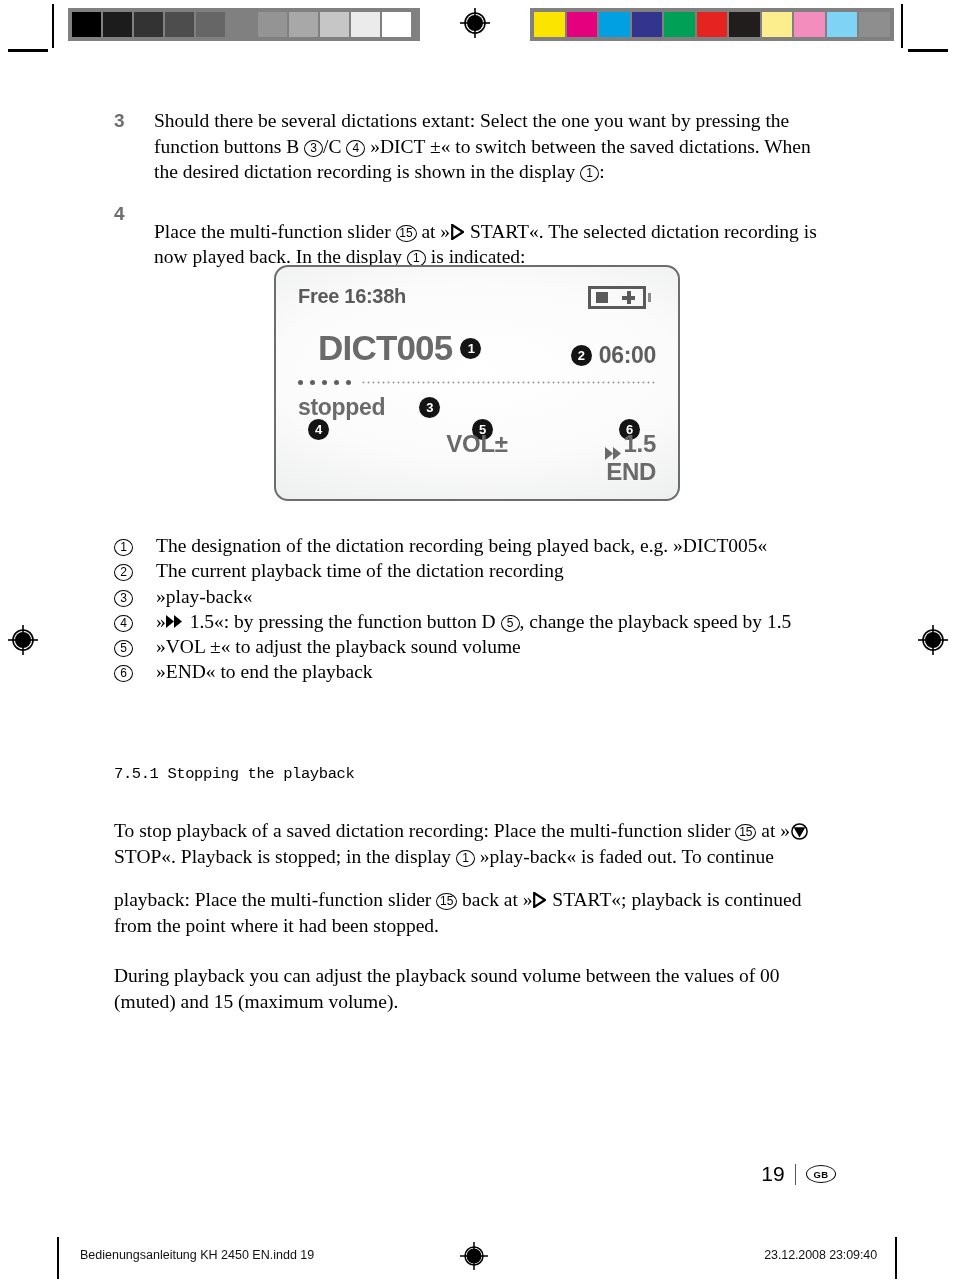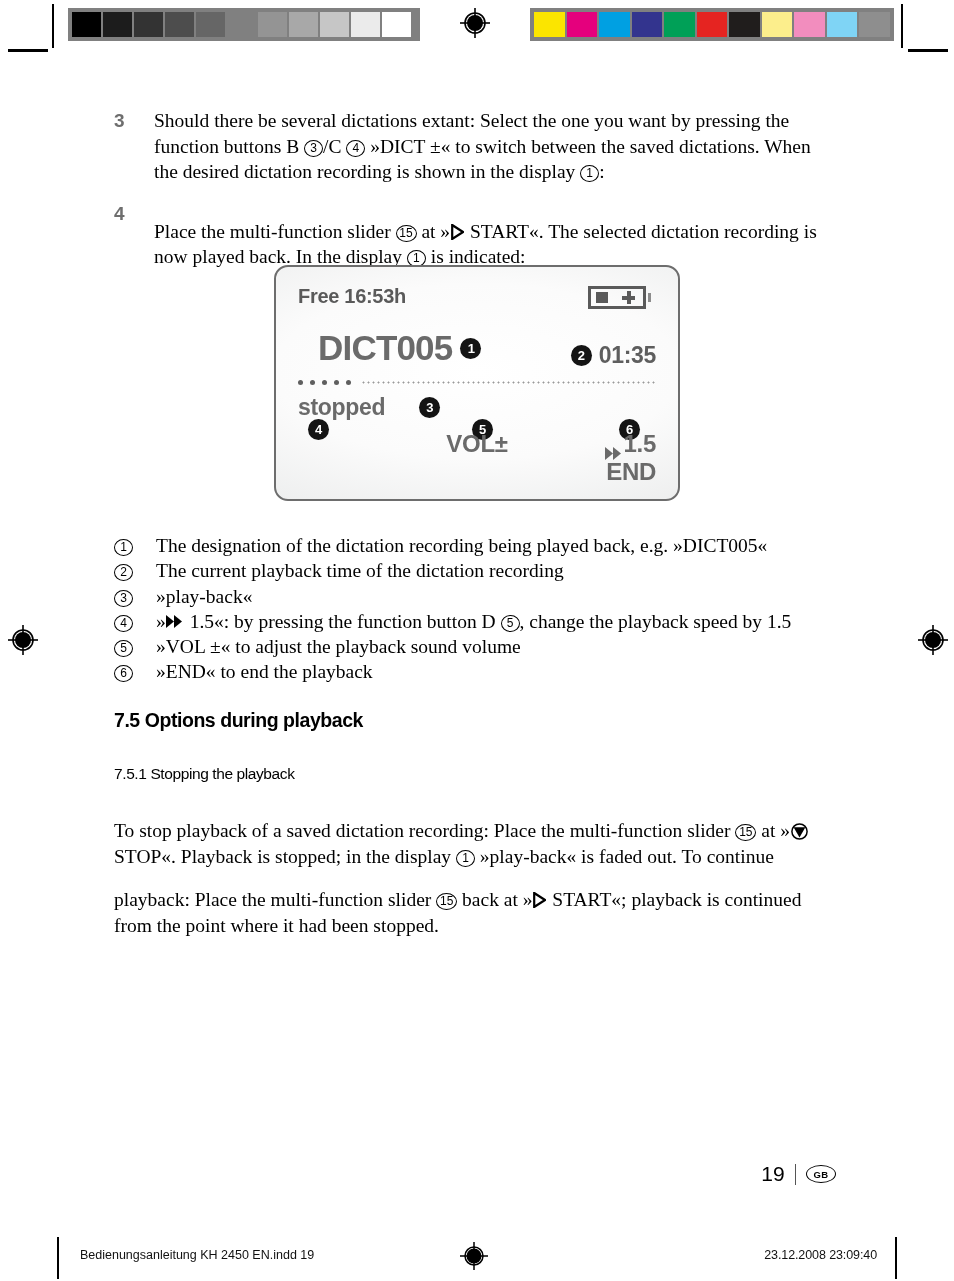--- a/index.html
+++ b/index.html
@@ -353,21 +353,21 @@
     left: 114px;
     font-family: "Liberation Sans", sans-serif;
     font-weight: bold;
     font-size: 19.5px;
     letter-spacing: -0.45px;
     color: #000;
   }
   .h3 {
     position: absolute;
     left: 114px;
-    font-family: Liberation Sans, sans-serif;
+    font-family: Liberation Mono, monospace;
     font-size: 15.5px;
     letter-spacing: -0.4px;
     color: #000;
   }
   .para {
     position: absolute;
     left: 114px;
     font-family: "Liberation Serif", serif;
     font-size: 19.5px;
     line-height: 25.6px;
@@ -498,37 +498,37 @@
               <path d="M1.2 1 L12 8 L1.2 15 Z" fill="none" stroke="#000" stroke-width="2.2" stroke-linejoin="miter"></path>
             </svg></span> START«. The selected dictation recording is now played back. In the display <span class="circ">1</span> is indicated:</div>
     </div>
   </div>
 
   <div class="lcd-wrap">
     <div class="lcd">
       <div class="lcd-inner">
 
         <div class="lcd-top">
-          <div class="lcd-free">Free 16:53h</div>
+          <div class="lcd-free">Free 16:38h</div>
           <div class="batt">
             <div class="batt-body"></div>
             <div class="batt-cell"></div>
             <div class="batt-plus"></div>
             <div class="batt-tip"></div>
           </div>
         </div>
 
         <div class="lcd-title-row">
           <div class="lcd-dict">
             <span>DICT005</span>
             <span class="bullet" style="margin-left:8px;">1</span>
           </div>
           <div class="lcd-time">
             <span class="bullet" style="margin-right:7px;">2</span>
-            <span>01:35</span>
+            <span>06:00</span>
           </div>
         </div>
 
         <div class="lcd-progress">
           <span class="prog-filled" id="prog-filled">
               <i></i>
               <i></i>
               <i></i>
               <i></i>
               <i></i>
@@ -587,32 +587,32 @@
     <div class="legend-row">
       <span class="legend-key"><span class="circ">5</span></span>
       <span class="legend-txt">»VOL ±« to adjust the playback sound volume</span>
     </div>
     <div class="legend-row">
       <span class="legend-key"><span class="circ">6</span></span>
       <span class="legend-txt">»END« to end the playback</span>
     </div>
   </div>
 
-  <div class="h2" style="top:709px;">7.5 Options during playback</div>
 
   <div class="h3" style="top:765px;">7.5.1 Stopping the playback</div>
 
   <div class="para" style="top:800px; width:716px;">To stop playback of a saved dictation recording: Place the multi-function slider <span class="circ wide">15</span> at »<span class="stop-ico"><svg viewBox="0 0 17 17" width="17" height="17">
           <circle cx="8.5" cy="8.5" r="7.6" fill="none" stroke="#000" stroke-width="1.5"></circle>
           <path d="M2.6 4.2 L14.4 4.2 L8.5 14.4 Z" fill="#000"></path>
         </svg></span> STOP«. Playback is stopped; in the display <span class="circ">1</span> »play-back« is faded out. To continue playback: Place the multi-function slider <span class="circ wide">15</span> back at »<span class="tri-play hollow"><svg viewBox="0 0 13 16" width="13" height="16">
           <path d="M1.2 1 L12 8 L1.2 15 Z" fill="none" stroke="#000" stroke-width="2.2" stroke-linejoin="miter"></path>
         </svg></span> START«; playback is continued from the point where it had been stopped.</div>
 
 
+  <div class="para" style="top:963px; width:700px;">During playback you can adjust the playback sound volume between the values of 00 (muted) and 15 (maximum volume).</div>
 
   <div class="pagenum">
     <span>19</span>
     <span class="sep"></span>
     <span class="gb-badge">GB</span>
   </div>
 
   <div class="print-footer">
     <span class="pf-rule-l"></span>
     <span class="pf-rule-r"></span>

